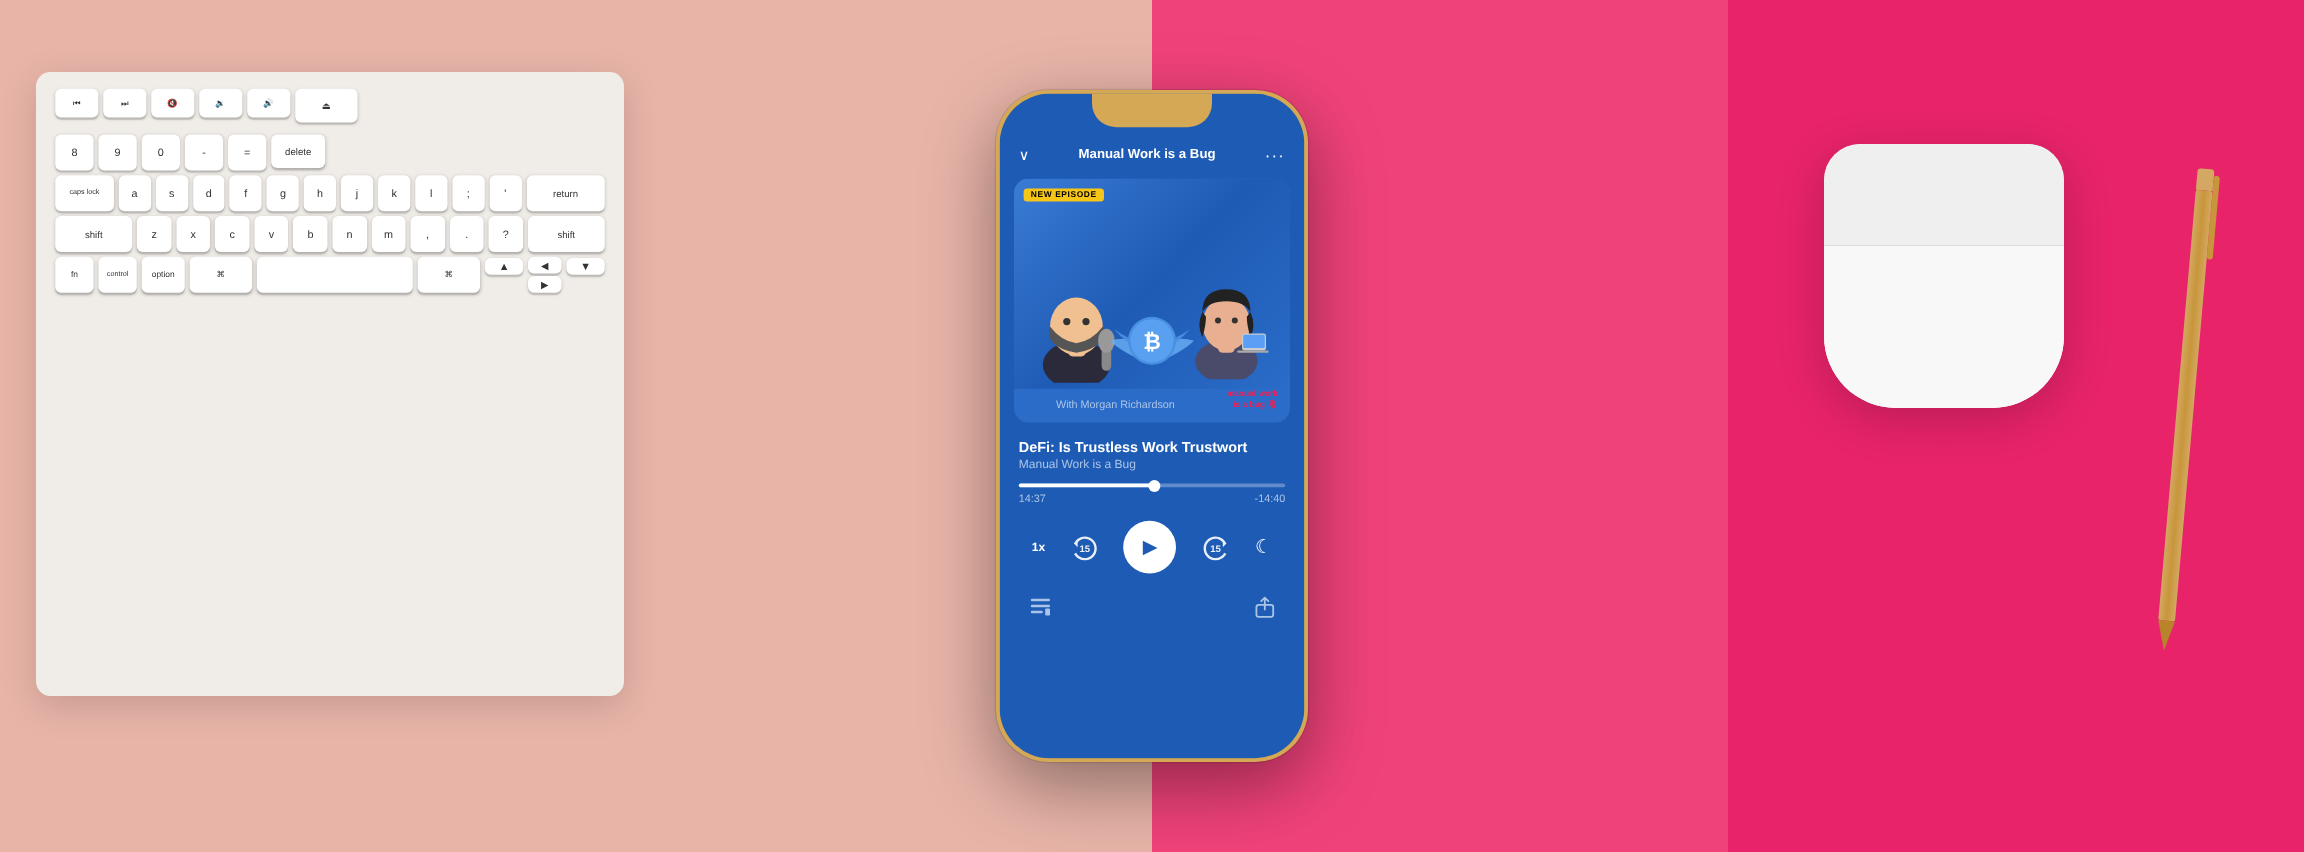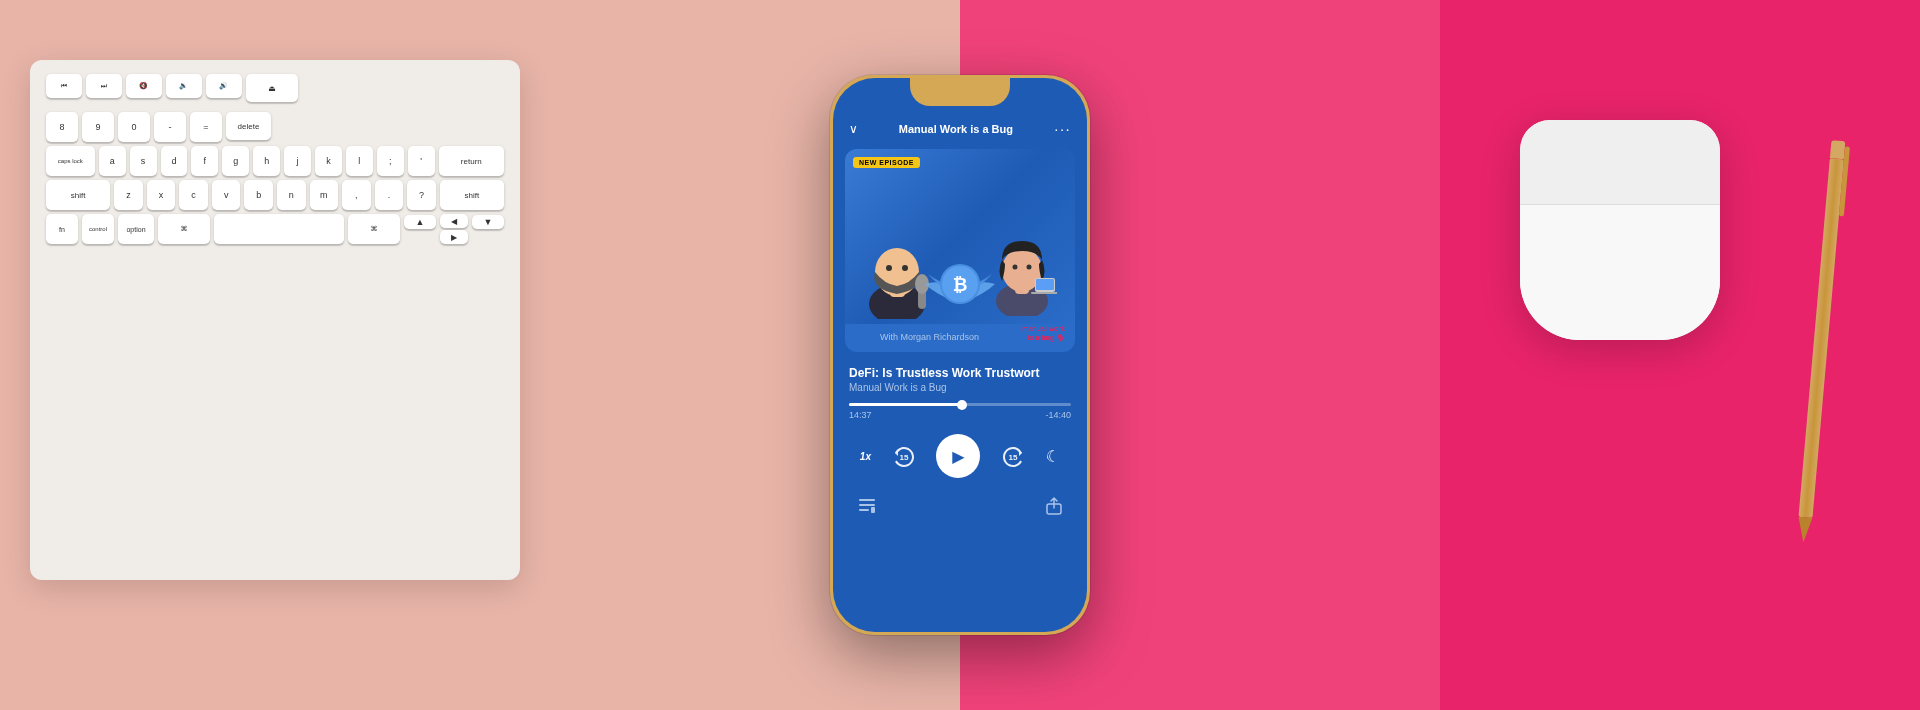--- a/index.html
+++ b/index.html
@@ -372,21 +372,20 @@
       font-size: 13px;
       display: flex;
       align-items: center;
       justify-content: center;
     }
 
     .control-btn-speed {
       font-size: 10px;
       color: white;
       font-weight: 600;
-      font-style: italic;
     }
 
     .play-btn {
       width: 44px;
       height: 44px;
       background: white;
       border-radius: 50%;
       display: flex;
       align-items: center;
       justify-content: center;

